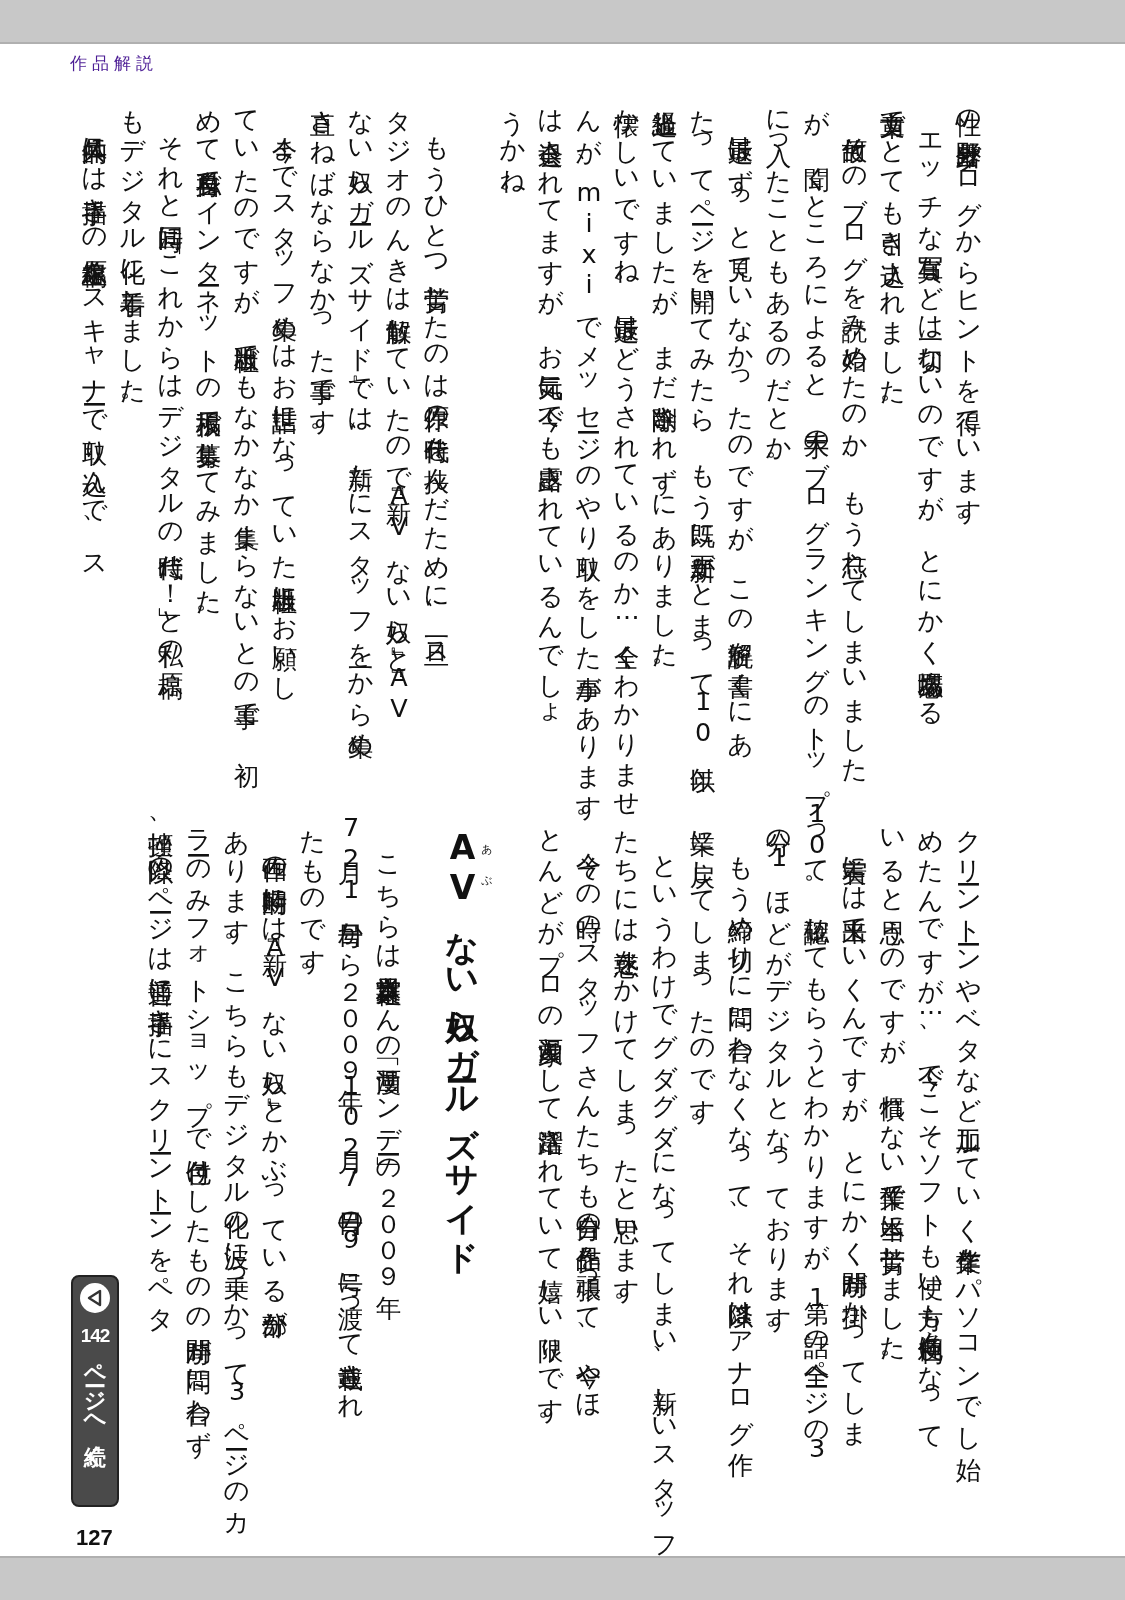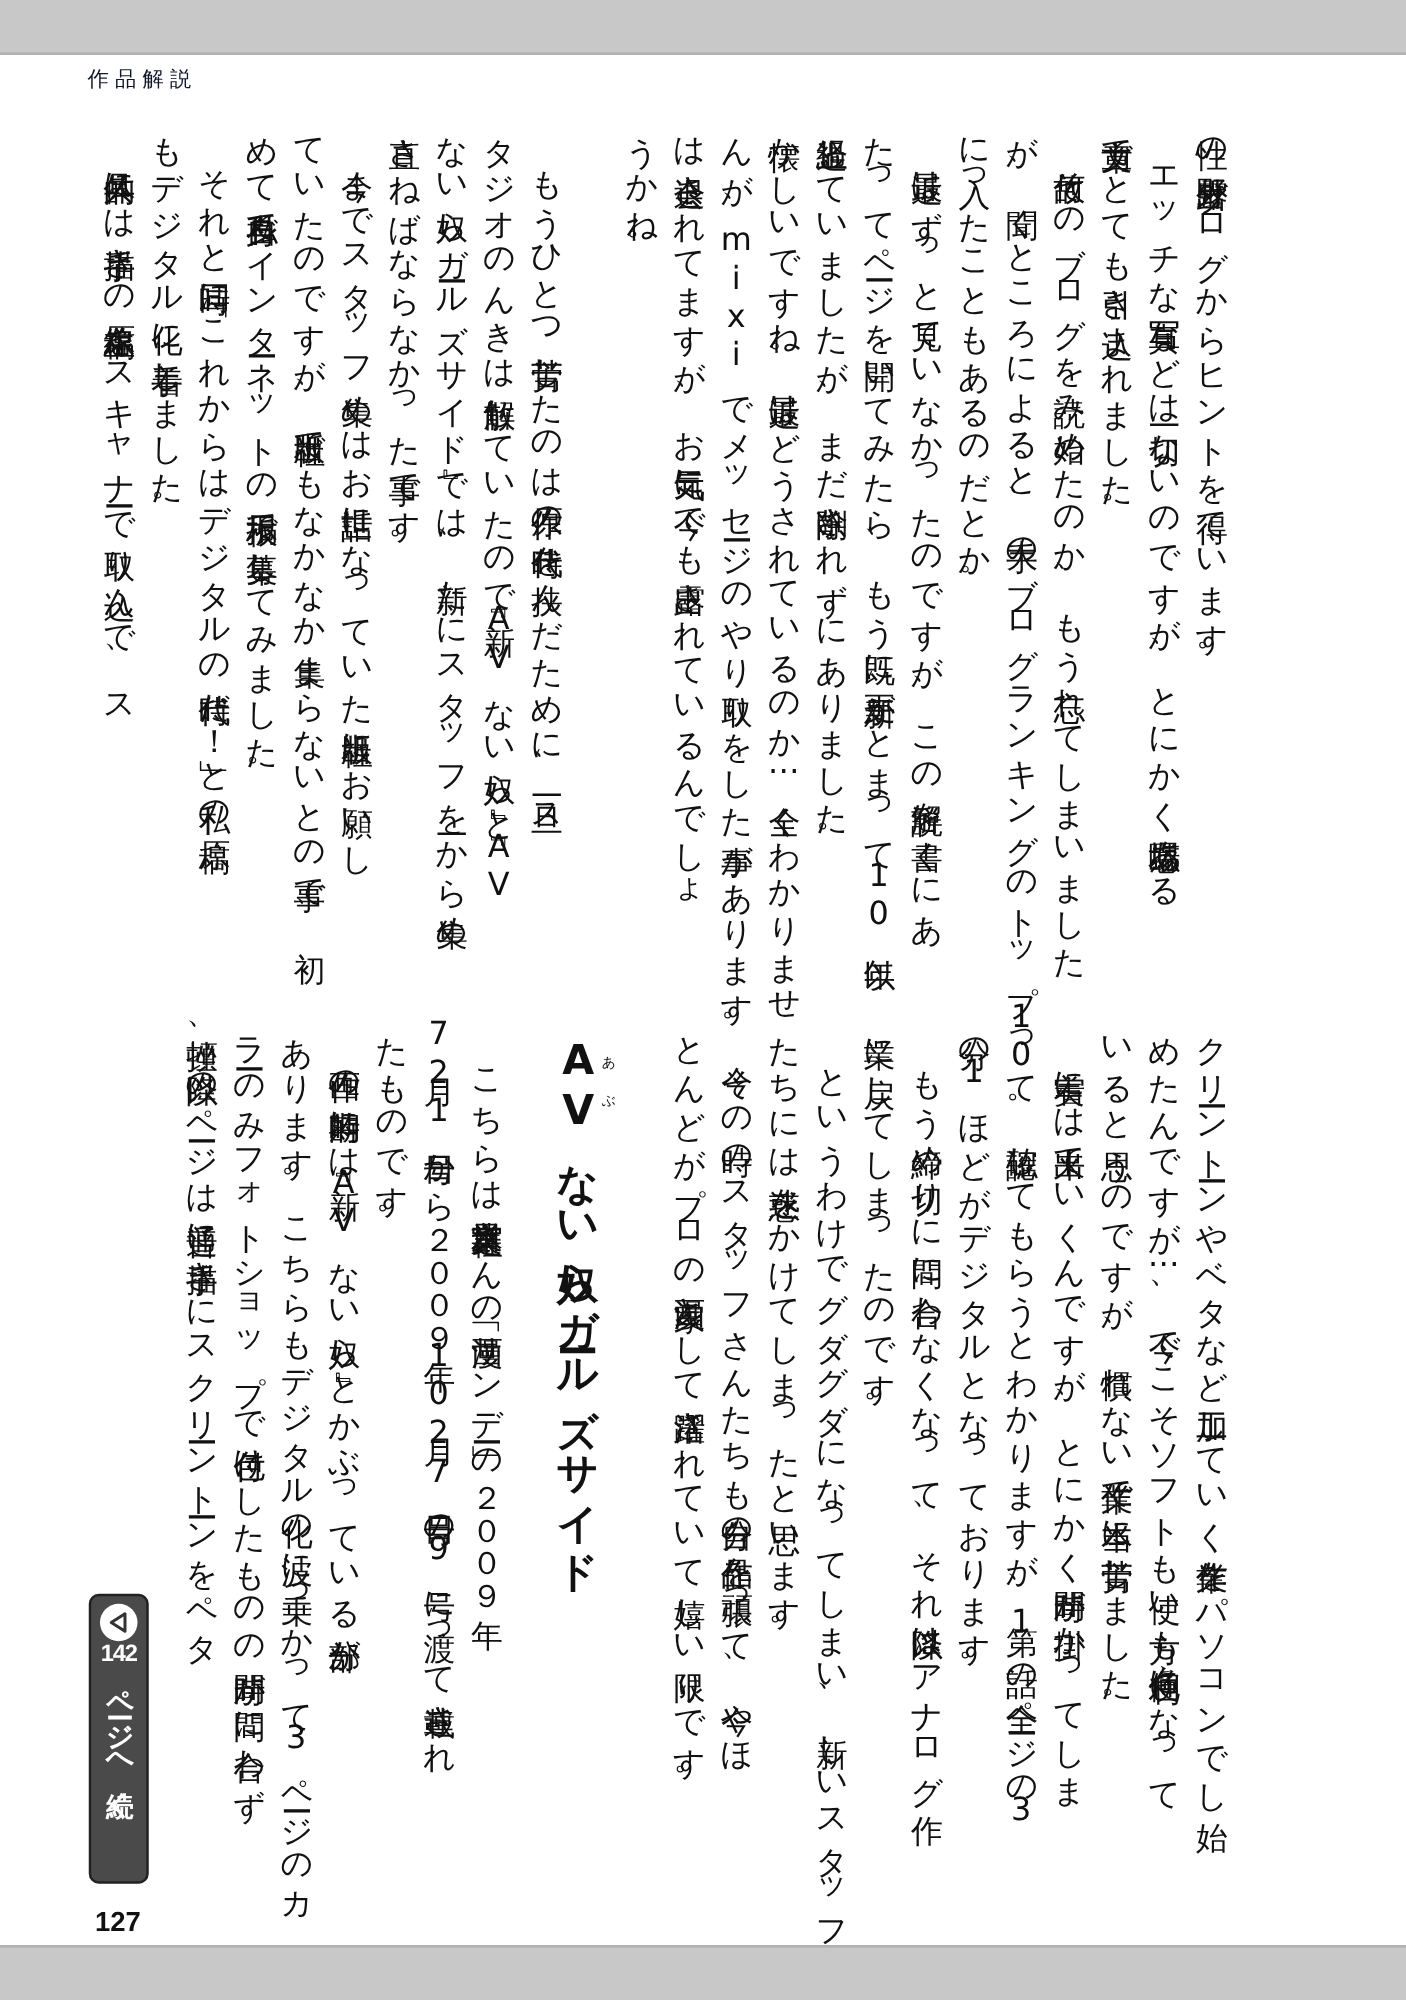--- a/index.html
+++ b/index.html
@@ -3,21 +3,21 @@
 <meta charset="utf-8">
 <style>
   html, body { margin:0; padding:0; }
   body {
     width:1125px; height:1600px; position:relative; overflow:hidden;
     background:#ffffff; color:#111;
     font-family:"DejaVu Sans", "Liberation Sans", sans-serif;
   }
   .bar-top { position:absolute; left:0; top:0; width:1125px; height:42px; background:#c8c8c8; border-bottom:2px solid #b0b0b0; }
   .bar-bottom { position:absolute; left:0; top:1556px; width:1125px; height:44px; background:#c8c8c8; border-top:2px solid #b0b0b0; }
-  .section-label { position:absolute; left:70px; top:52px; font-size:17px; letter-spacing:5px; color:#0f172a; }
+  .section-label { position:absolute; left:70px; top:52px; font-size:17px; letter-spacing:5px; color:#4c1d95; }
   .col {
     position:absolute; writing-mode:vertical-rl; text-orientation:upright;
     font-size:25.5px; line-height:30px; width:32px; white-space:nowrap;
     letter-spacing:0.6px; color:#111;
   }
   .heading {
     position:absolute; writing-mode:vertical-rl; text-orientation:upright;
     font-size:33px; font-weight:bold; left:442px; top:828px; width:40px;
     letter-spacing:1px; line-height:40px; white-space:nowrap;
   }
@@ -27,21 +27,21 @@
   }
   .badge {
     position:absolute; left:71px; top:1275px; width:44px; height:228px;
     background:#4a4a4a; border:2px solid #222; border-radius:8px;
     color:#fff; display:flex; flex-direction:column; align-items:center;
   }
   .badge-icon {
     margin-top:6px; width:30px; height:30px; border-radius:50%; background:#fff;
     display:flex; align-items:center; justify-content:center;
   }
-  .badge-num { font-weight:bold; font-size:19px; margin-top:0; letter-spacing:-1px; font-family:"Liberation Sans", sans-serif; }
+  .badge-num { font-weight:bold; font-size:19px; margin-top:12px; letter-spacing:-1px; font-family:"Liberation Sans", sans-serif; }
   .badge-text { writing-mode:vertical-rl; text-orientation:upright; font-weight:bold; font-size:22px; line-height:26px; margin-top:2px; letter-spacing:1px; }
   .page-num { position:absolute; left:76px; top:1525px; font-size:22px; font-weight:bold; font-family:"Liberation Sans", sans-serif; }
 </style>
 </head>
 <body>
 
 <div class="bar-top"></div>
 <div class="section-label">作品解説</div>
 
 <div class="col" style="left:952px; top:92px;">性の野外露出ブログからヒントを得ています。</div>

